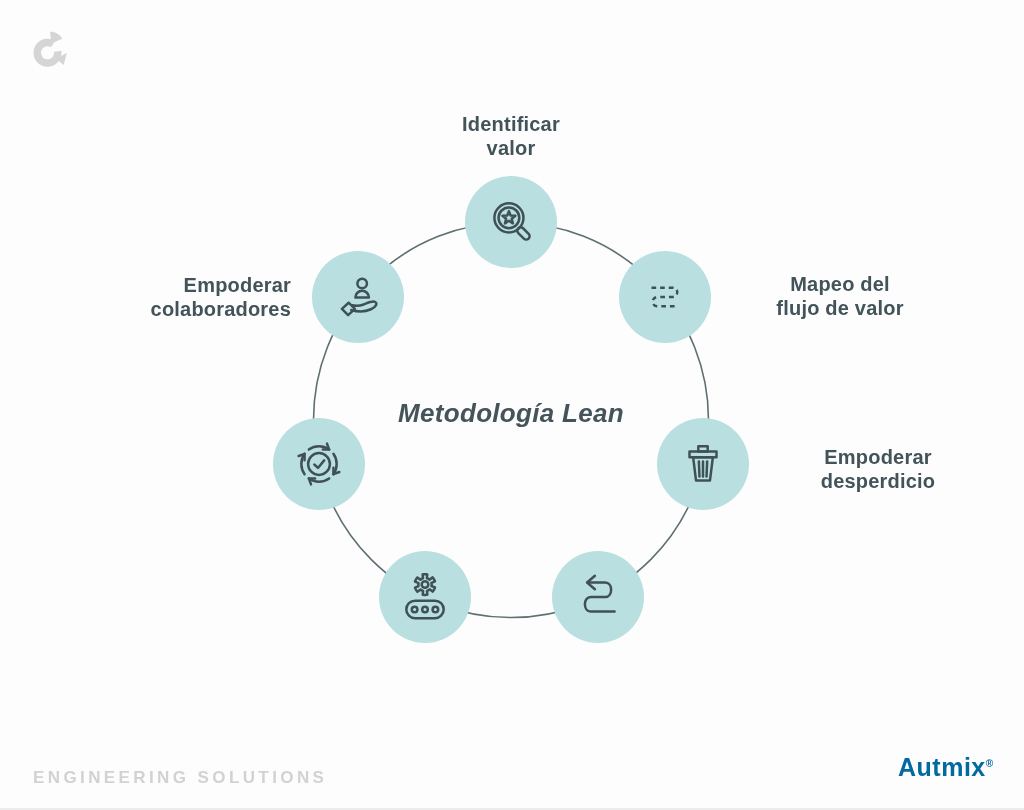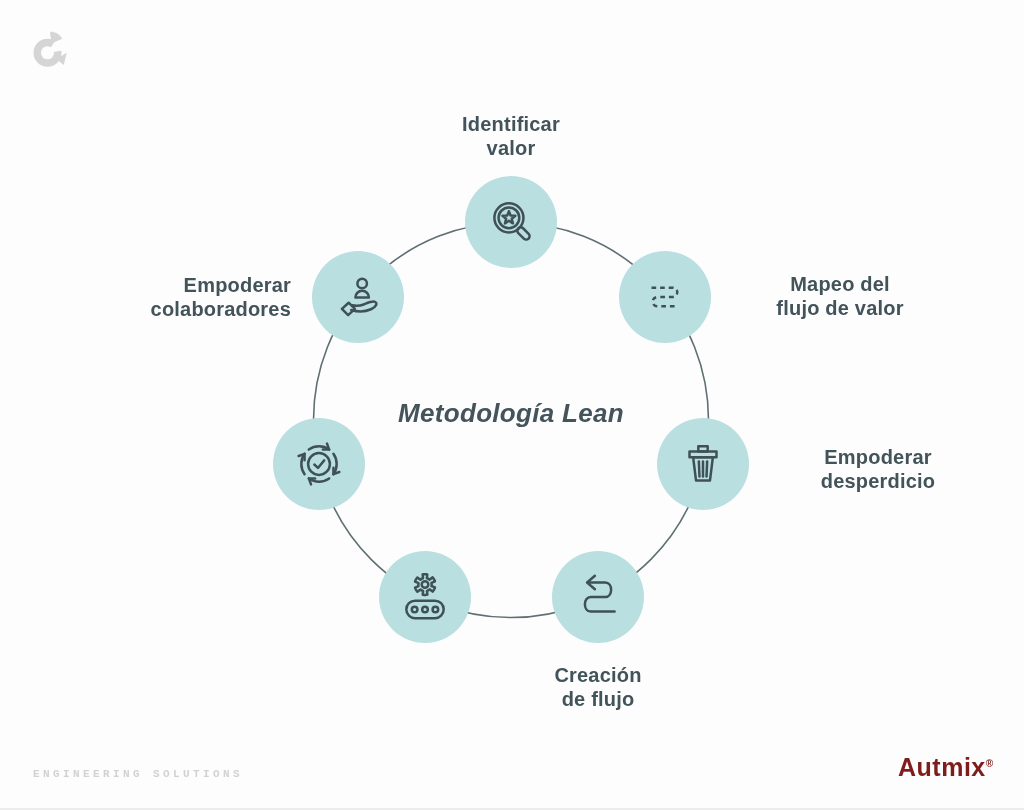--- a/index.html
+++ b/index.html
@@ -37,26 +37,26 @@
   .lpos-n2{left:768px;top:446px;width:220px;}
   .lpos-n3{left:498px;top:664px;width:200px;}
   .lpos-n4{left:325px;top:664px;width:200px;}
   .lpos-n5{left:35px;top:446px;width:220px;}
   .lpos-n6{left:71px;top:274px;width:220px;}
   .title{
     position:absolute;left:311px;top:398px;width:400px;text-align:center;
     font-size:26px;font-weight:700;font-style:italic;color:#44545a;letter-spacing:0.3px;
   }
   .tagline{
-    position:absolute;left:33px;top:768px;font-size:11px;font-weight:700;
-    letter-spacing:3.4px;color:#d2d2d2;font-family:Liberation Mono, monospace;
+    position:absolute;left:33px;top:768px;font-size:17px;font-weight:700;
+    letter-spacing:3.4px;color:#d2d2d2;
   }
   .brand{
     position:absolute;left:898px;top:753px;font-size:25px;font-weight:700;
-    color:#7f1d1d;letter-spacing:0.5px;
+    color:#0369a1;letter-spacing:0.5px;
   }
   .brand sup{font-size:10px;vertical-align:super;}
 </style>
 </head>
 <body>
 
 <div class="canvas">
 
   <svg class="logo" width="42" height="42" viewBox="0 0 48 48">
     <circle cx="20" cy="26" r="16" fill="#d5d5d5"></circle>
@@ -141,22 +141,20 @@
       <path class="ic" d="M10.5,37.5 L17,31.5 L23,37.5 L16.5,43.5 Z"></path>
     </svg>
   </div>
 
   <div class="node-label lbl-center lpos-n0">Identificar
 valor</div>
   <div class="node-label lbl-left lpos-n1">Mapeo del
 flujo de valor</div>
   <div class="node-label lbl-left lpos-n2">Empoderar
 desperdicio</div>
-  <div class="node-label lbl-center lpos-n3">Creación
-de flujo</div>
   <div class="node-label lbl-right lpos-n6">Empoderar
 colaboradores</div>
 
   <div class="tagline">ENGINEERING SOLUTIONS</div>
   <div class="brand"><span>Autmix</span><sup>®</sup></div>
 
   <div class="bottom-divider"></div>
 </div>
 
 </body></html>

